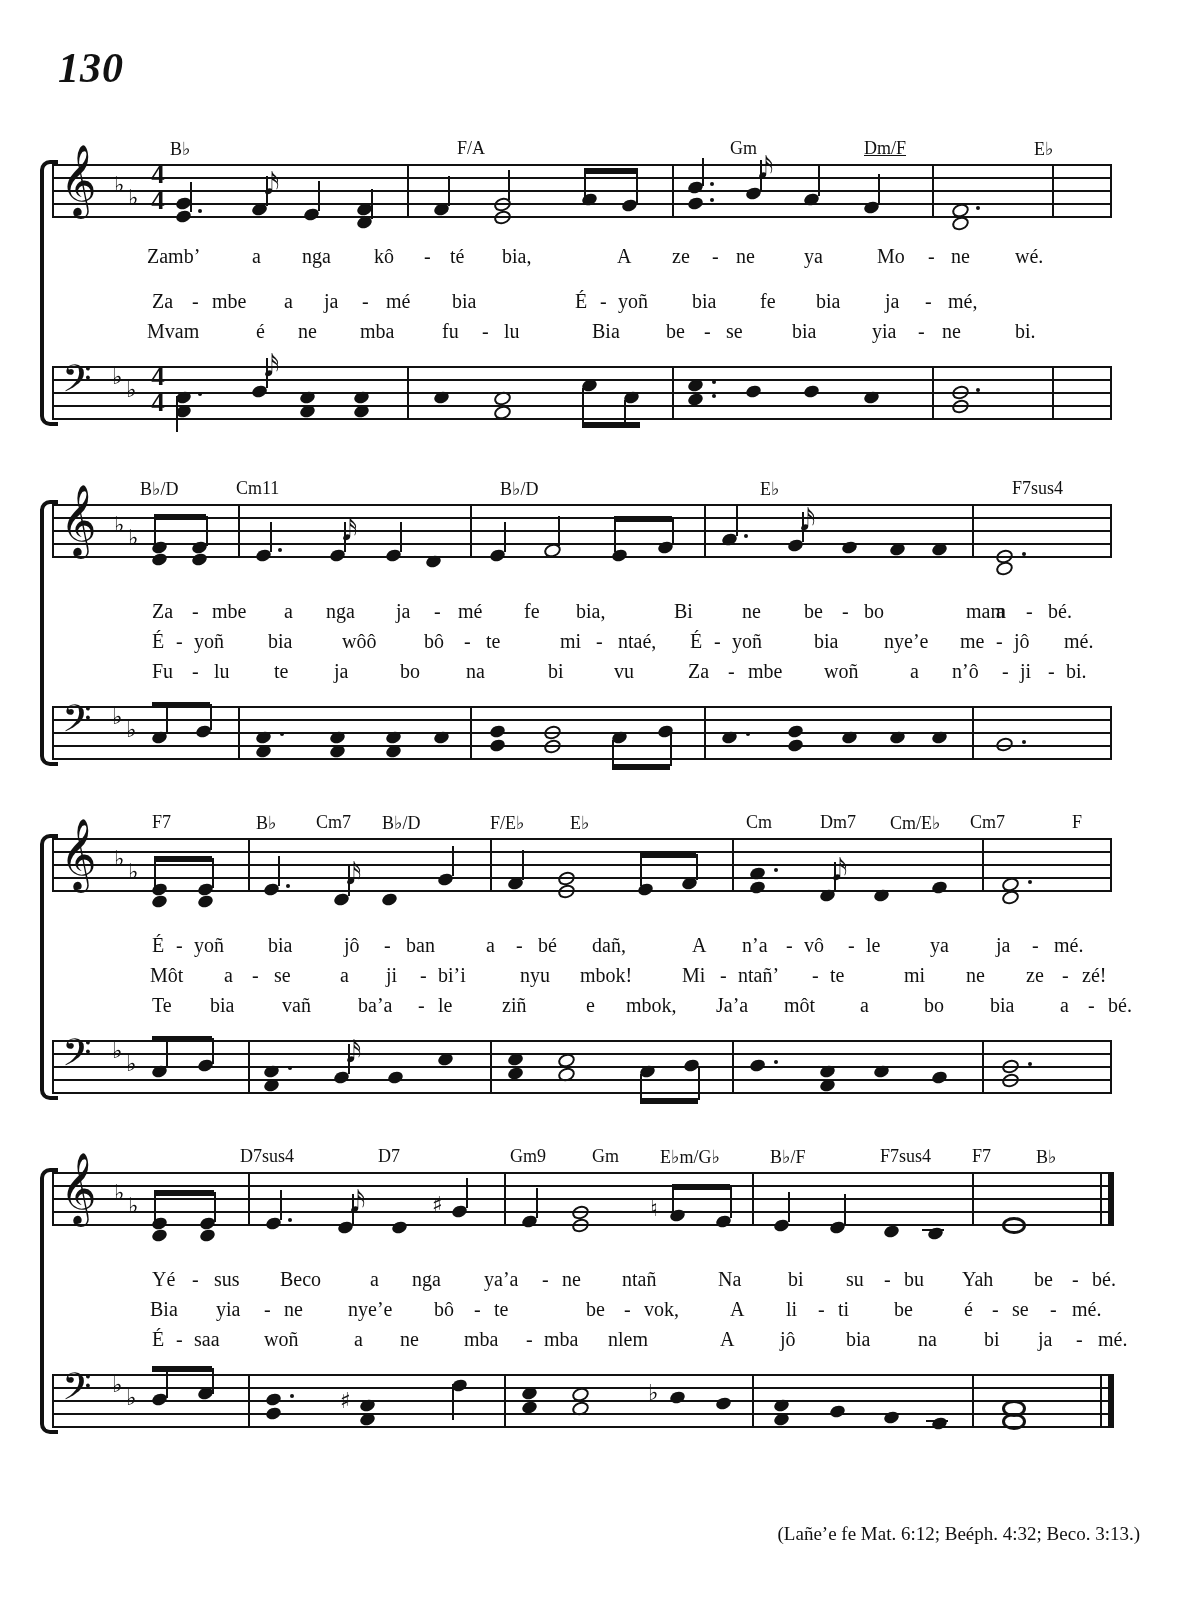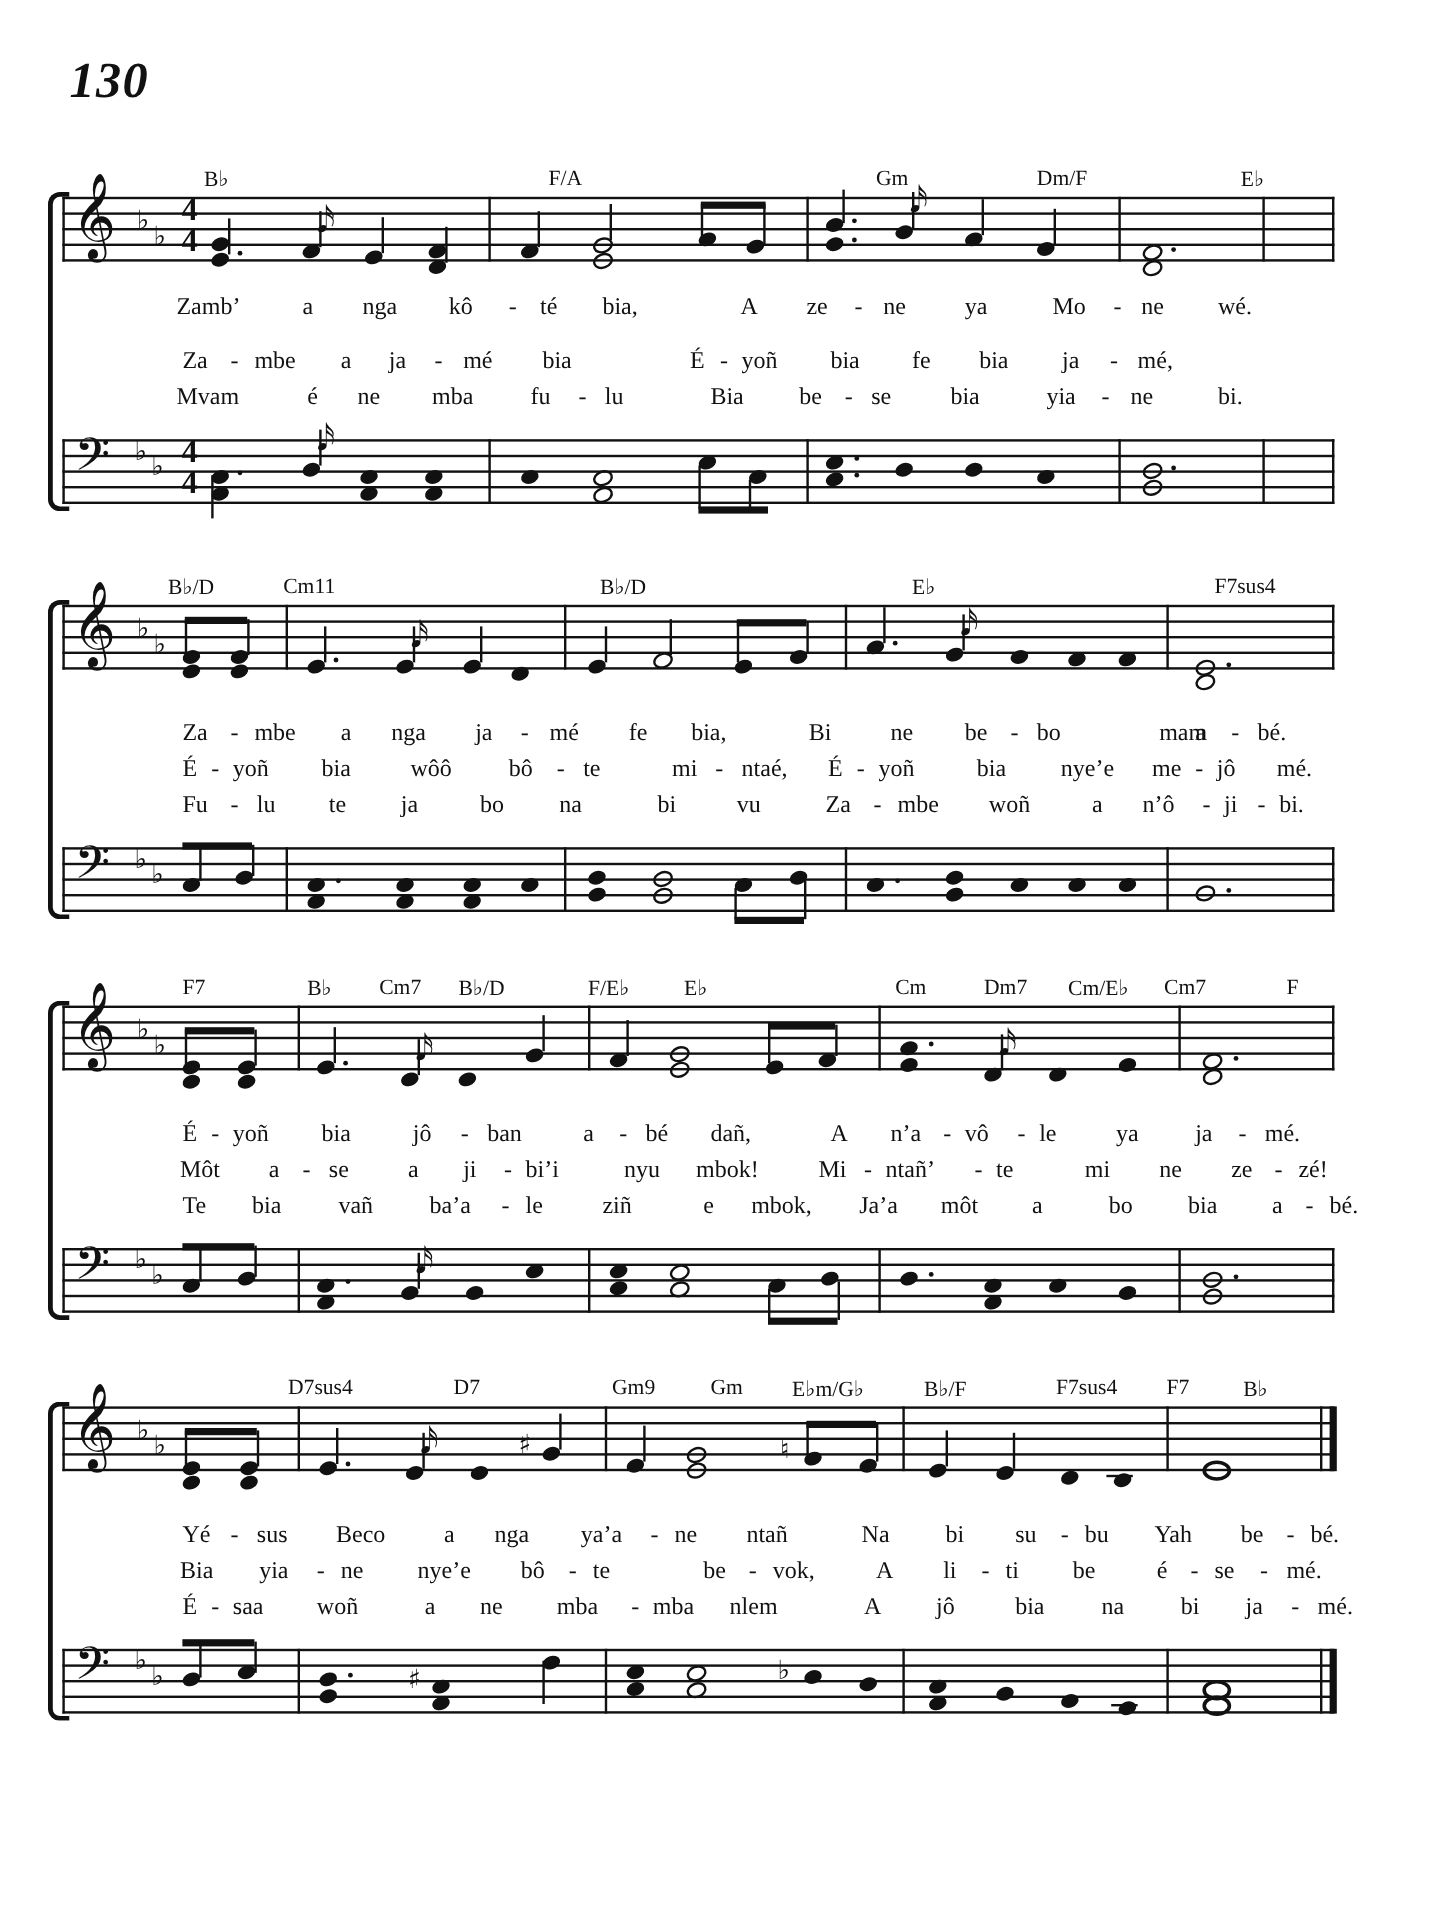--- a/index.html
+++ b/index.html
@@ -92,21 +92,21 @@
 
 <div class="page">
 
   <div class="hymn-number">130</div>
 
   <div class="system" style="top:138px;">
 
     <div class="chord" style="left:170px;top:0px;">B♭</div>
     <div class="chord" style="left:457px;top:0px;">F/A</div>
     <div class="chord" style="left:730px;top:0px;">Gm</div>
-    <div class="chord" style="left:864px;top:0px;">Dm/F</div>
+    <div class="chord" style="left:864px;top:0px;text-decoration:underline;">Dm/F</div>
     <div class="chord" style="left:1034px;top:0px;">E♭</div>
 
     <div class="staffwrap" style="top:26px;">
       <div class="staff">
         <div class="line" style="top:0px;"></div>
         <div class="line" style="top:13px;"></div>
         <div class="line" style="top:26px;"></div>
         <div class="line" style="top:39px;"></div>
         <div class="line" style="top:52px;"></div>
         <div class="brace" style="top:-4px;height:258px;"></div>
@@ -816,14 +816,15 @@
         <div class="ledger" style="left:874px;top:46px;"></div>
         <div class="barline" style="left:920px;top:0;height:54px;"></div>
         <div class="nh whole" style="left:950px;top:26px;"></div>
         <div class="nh whole" style="left:950px;top:39px;"></div>
         <div class="endbar-thin" style="left:1048px;top:0;height:54px;"></div>
         <div class="endbar-thick" style="left:1056px;top:0;height:54px;"></div>
       </div>
     </div>
   </div>
 
+  <div class="footer-ref">(Lañe’e fe Mat. 6:12; Beéph. 4:32; Beco. 3:13.)</div>
 
 </div>
 
 </body></html>

